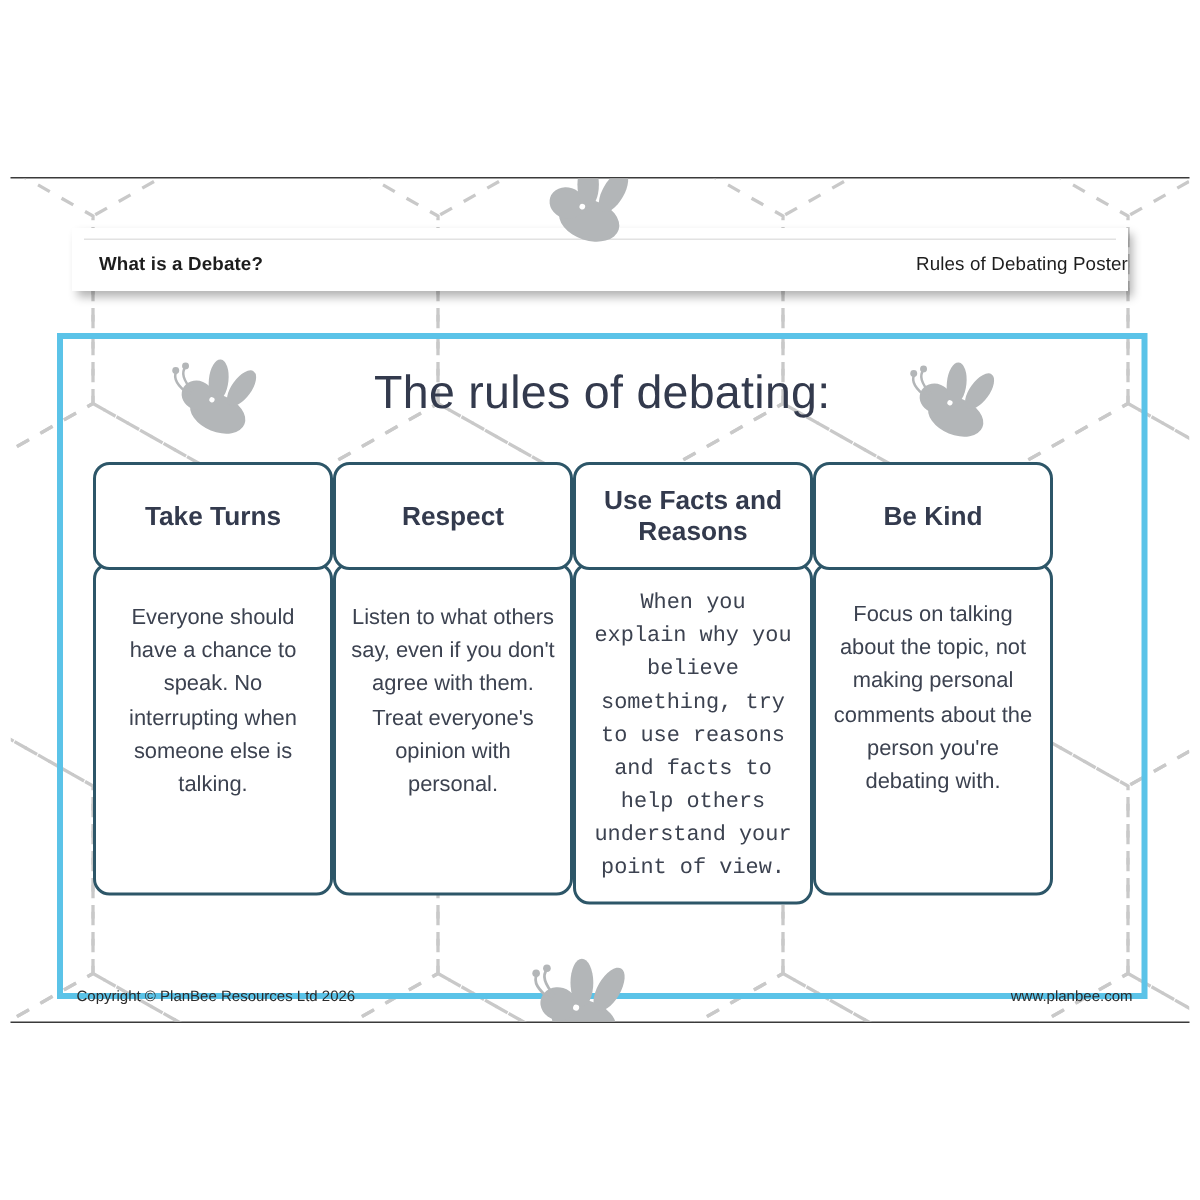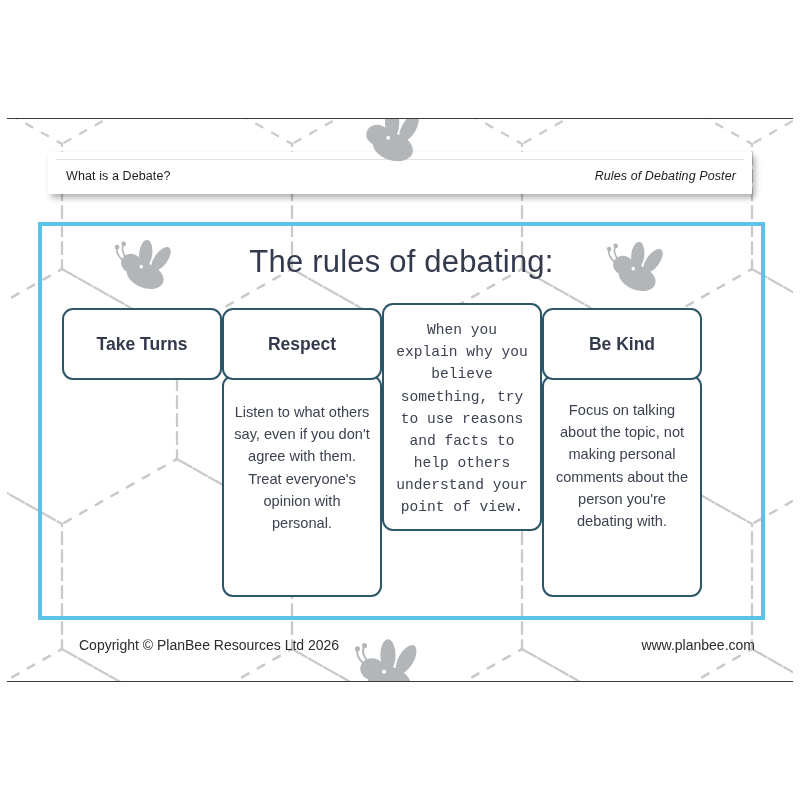--- a/index.html
+++ b/index.html
@@ -59,30 +59,30 @@
     background: #e2e2e2;
   }
   .header-text {
     position: absolute;
     top: 17px;
     font-size: 12.5px;
     color: #1d1d1d;
     letter-spacing: 0.1px;
     white-space: nowrap;
   }
-  #header-left  { left: 18px; }
-  #header-right { right: 16px; font-style: italic; }
+  #header-left  { left: 18px; font-weight: bold; }
+  #header-right { right: 0; }
 
   
   #poster-frame {
     position: absolute;
     left: 31px;
     top: 103px;
     width: 727px;
-    height: 398px;
+    height: 444px;
     border: 4px solid #5bc3e8;
     background: transparent;
     box-sizing: border-box;
   }
 
   #poster-title {
     position: absolute;
     left: 0;
     right: 0;
     top: 18px;
@@ -147,25 +147,24 @@
     line-height: 1.52;
     display: block;
   }
   
   .rule-card.card-3 .rule-card-body { padding-top: 14px; font-family: Liberation Mono, monospace; }
   .rule-card.card-4 .rule-card-body { padding-top: 22px; }
 
   
   .footer-text {
     position: absolute;
-    top: 518px;
-    font-size: 14px;
+    top: 540px;
+    font-size: 10px;
     color: #2b2b2b;
     white-space: nowrap;
-    margin-left: 28px;
   }
   #footer-copyright { left: 44px; }
   #footer-site      { right: 38px; }
 
   
   .bee { position: absolute; pointer-events: none; }
 </style>
 </head>
 <body>
 
@@ -207,33 +206,40 @@
   <div id="poster-frame">
 
     <div id="poster-title">The rules of debating:</div>
 
     <div id="card-row">
 
       <div class="rule-card card-1">
         <div class="rule-card-header">
           <span>Take Turns</span>
         </div>
+        <div class="rule-card-body">
+          <span>Everyone should have a chance to speak.
+No interrupting when someone else is talking.</span>
+        </div>
       </div>
 
       <div class="rule-card card-2">
         <div class="rule-card-header">
           <span>Respect</span>
         </div>
         <div class="rule-card-body">
           <span>Listen to what others say, even if you don't agree with them.
 Treat everyone's opinion with personal.</span>
         </div>
       </div>
 
       <div class="rule-card card-3">
+        <div class="rule-card-header">
+          <span>Use Facts and Reasons</span>
+        </div>
         <div class="rule-card-body">
           <span>When you explain why you believe something, try to use reasons and facts to help others understand your point of view.</span>
         </div>
       </div>
 
       <div class="rule-card card-4">
         <div class="rule-card-header">
           <span>Be Kind</span>
         </div>
         <div class="rule-card-body">

